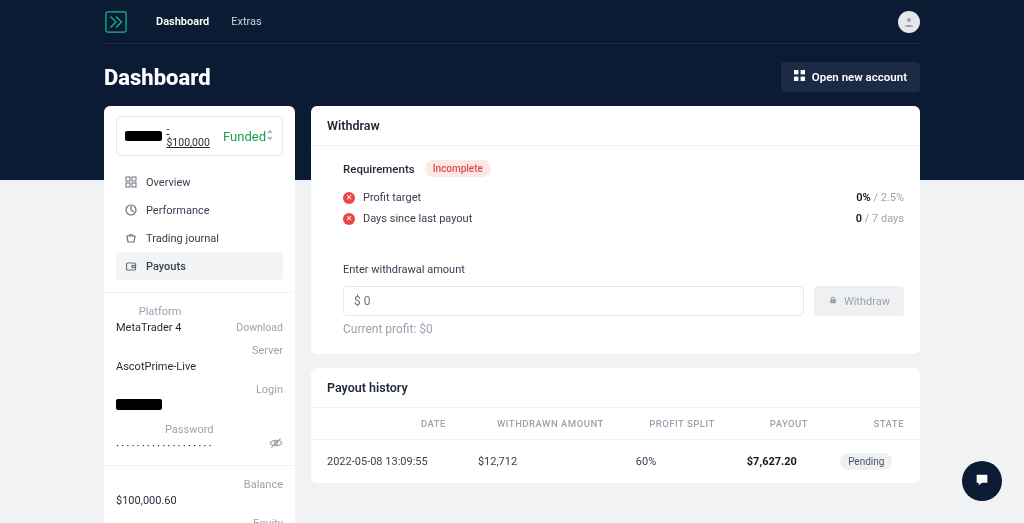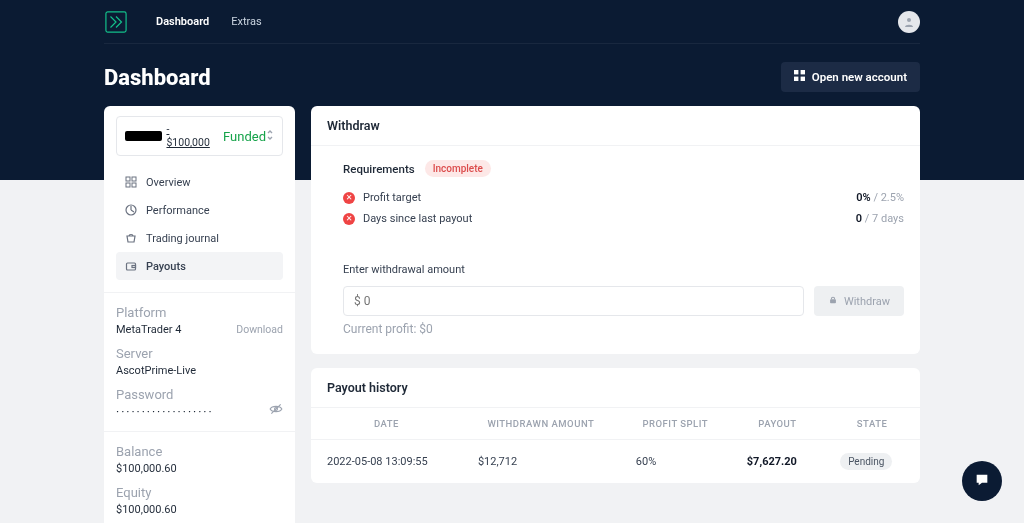--- a/index.html
+++ b/index.html
@@ -22,21 +22,21 @@
   .acct-black { width: 42px; height: 10px; background: #000; border-radius: 2px; display: inline-block; }
   .acct-amt { margin-left: 4px; font-size: 10.5px; text-decoration: underline; }
   .acct-status { color: #16a34a; font-size: 13px; margin-left: 13px; }
   .chev { margin-left: auto; color: #9ca3af; }
   .menu { margin-top: 12px; }
   .menu-item { display: flex; align-items: center; gap: 8px; padding: 7px 8px; border-radius: 4px; color: #374151; font-size: 11px; cursor: pointer; }
   .menu-item .mi-icon { width: 14px; height: 14px; display:flex; align-items:center; justify-content:center; color:#6b7280; }
   .menu-item.active { background: #f3f4f6; font-weight: 500; gap: 8px; }
   .sep { border-top: 1px solid #f1f2f4; margin: 12px -12px; }
   .kv { margin-bottom: 10px; }
-  .kv-label { color: #9ca3af; font-size: 13px; margin-bottom: 3px; }
+  .kv-label { color: #9ca3af; font-size: 11px; margin-bottom: 3px; text-align: right; }
   .kv-value { color: #1f2937; font-size: 11px; }
   .kv-row { display: flex; align-items: flex-end; }
   .kv-row .side { margin-left: auto; color: #9ca3af; cursor: pointer; font-size: 10.5px; }
   .login-black { width: 46px; height: 11px; background: #000; border-radius: 2px; display: inline-block; }
   .pw-dots { letter-spacing: 2px; font-size: 12px; }
   .eye { margin-left: auto; color: #9ca3af; cursor: pointer; }
   .main { flex: 1; display: flex; flex-direction: column; gap: 14px; }
   .card { background: #fff; border-radius: 6px; }
   .card-head { padding: 12px 16px; border-bottom: 1px solid #f1f2f4; font-weight: 600; font-size: 12.5px; }
   .withdraw-body { padding: 14px 16px 18px 32px; display: flex; gap: 30px; flex-direction: column; }
@@ -49,21 +49,21 @@
   .xicon { width:12px; height:12px; border-radius:50%; display:flex; align-items:center; justify-content:center; color:#fff; font-size:8px; }
   .req-vals { margin-left:auto; font-size:11px; }
   .req-vals .cur { font-weight:600; color:#111827; }
   .req-vals .max { color:#9ca3af; }
   .field-label { font-size: 11px; color:#374151; margin-bottom:10px; }
   .input-row { display:flex; gap:10px; }
   .text-input { border:1px solid #e5e7eb; border-radius:4px; padding:7px 10px; font-size:12px; color:#9ca3af; flex:1; background:#fff; }
   .btn-disabled { background:#eef0f2; color:#9ca3af; border:none; padding:7px 14px; border-radius:4px; font-size:11px; display:flex; align-items:center; gap:6px; cursor:default; }
   .hint { font-size:12px; color:#9ca3af; margin-top:6px; }
   .table { width:100%; border-collapse:collapse; font-size:11px; }
-  .table th { text-align:center; font-size:9.5px; letter-spacing:0.5px; color:#9ca3af; font-weight:500; padding:10px 16px; border-bottom:1px solid #f1f2f4; }
+  .table th { text-align:right; font-size:9.5px; letter-spacing:0.5px; color:#9ca3af; font-weight:500; padding:10px 16px; border-bottom:1px solid #f1f2f4; }
   .table td { padding:13px 16px; font-size:11px; color:#374151; }
   .table td .bold { font-weight:700; color:#111827; }
   .badge-pending { background:#eef0f2; color:#4b5563; font-size:10px; padding:3px 8px; border-radius:10px; display:inline-block; }
   .chat-fab { position:absolute; right:22px; bottom:22px; width:40px; height:40px; border-radius:50%; background:#0b1b33; color:#fff; display:flex; align-items:center; justify-content:center; cursor:pointer; }
 </style>
 </head>
 <body>
 
 <div class="topbar-bg"></div>
 
@@ -158,20 +158,24 @@
       <div class="kv kv-row">
         <div>
           <div class="kv-label">Platform</div>
           <div class="kv-value">MetaTrader 4</div>
         </div>
         <span class="side">Download</span>
       </div>
       <div class="kv">
         <div class="kv-label">Server</div>
         <div class="kv-value">AscotPrime-Live</div>
+      </div>
+      <div class="kv">
+        <div class="kv-label">Login</div>
+        <div class="kv-value"><span class="login-black"></span></div>
       </div>
       <div class="kv kv-row">
         <div>
           <div class="kv-label">Password</div>
           <div class="kv-value pw-dots">···················</div>
         </div>
         <span class="eye"><svg width="14" height="14" viewBox="0 0 24 24" stroke="#9ca3af" fill="none" stroke-width="2">
               <path d="M2 12 C5 6 19 6 22 12 C19 18 5 18 2 12 Z"></path>
               <circle cx="12" cy="12" r="2.5"></circle>
               <line x1="4" y1="20" x2="20" y2="4"></line>

